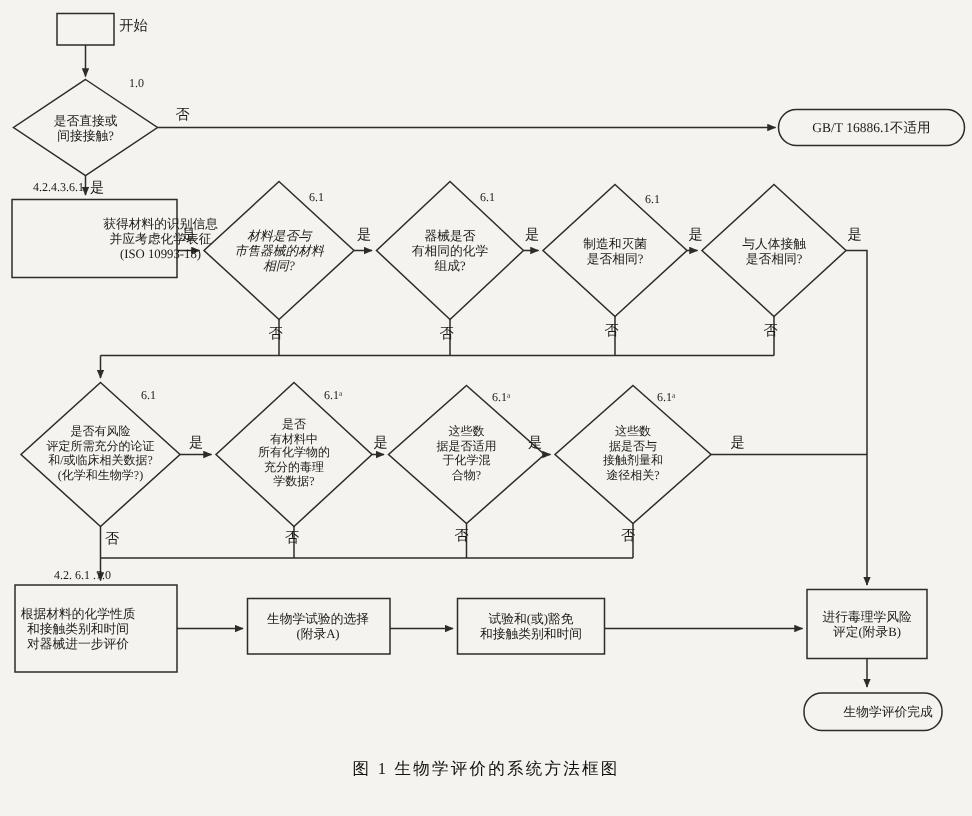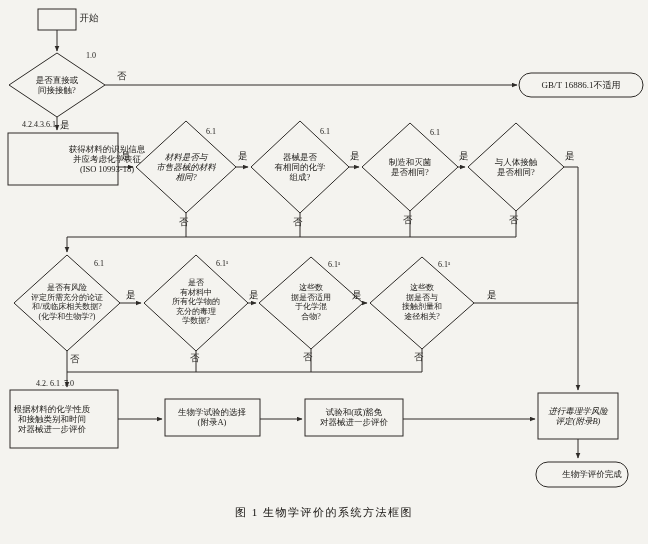--- a/index.html
+++ b/index.html
@@ -119,22 +119,22 @@
 据是否与
 接触剂量和
 途径相关?</div>
 
   <div class="txt" style="left:12px;top:404px;width:80px;">根据材料的化学性质
 和接触类别和时间
 对器械进一步评价</div>
   <div class="txt" style="left:167px;top:407px;width:90px;">生物学试验的选择
 (附录A)</div>
   <div class="txt" style="left:307px;top:407px;width:94px;">试验和(或)豁免
-对器械进一步评价</div>
-  <div class="txt" style="left:540px;top:406px;width:76px;font-style:italic;">进行毒理学风险
+和接触类别和时间</div>
+  <div class="txt" style="left:540px;top:406px;width:76px;">进行毒理学风险
 评定(附录B)</div>
   <div class="txt" style="left:536px;top:469px;width:112px;">生物学评价完成</div>
 
   <div class="ref" style="left:86px;top:51px;">1.0</div>
   <div class="ref" style="left:22px;top:120px;">4.2.4.3.6.1</div>
   <div class="ref" style="left:206px;top:127px;">6.1</div>
   <div class="ref" style="left:320px;top:127px;">6.1</div>
   <div class="ref" style="left:430px;top:128px;">6.1</div>
   <div class="ref" style="left:94px;top:259px;">6.1</div>
   <div class="ref" style="left:216px;top:259px;">6.1ᵃ</div>

